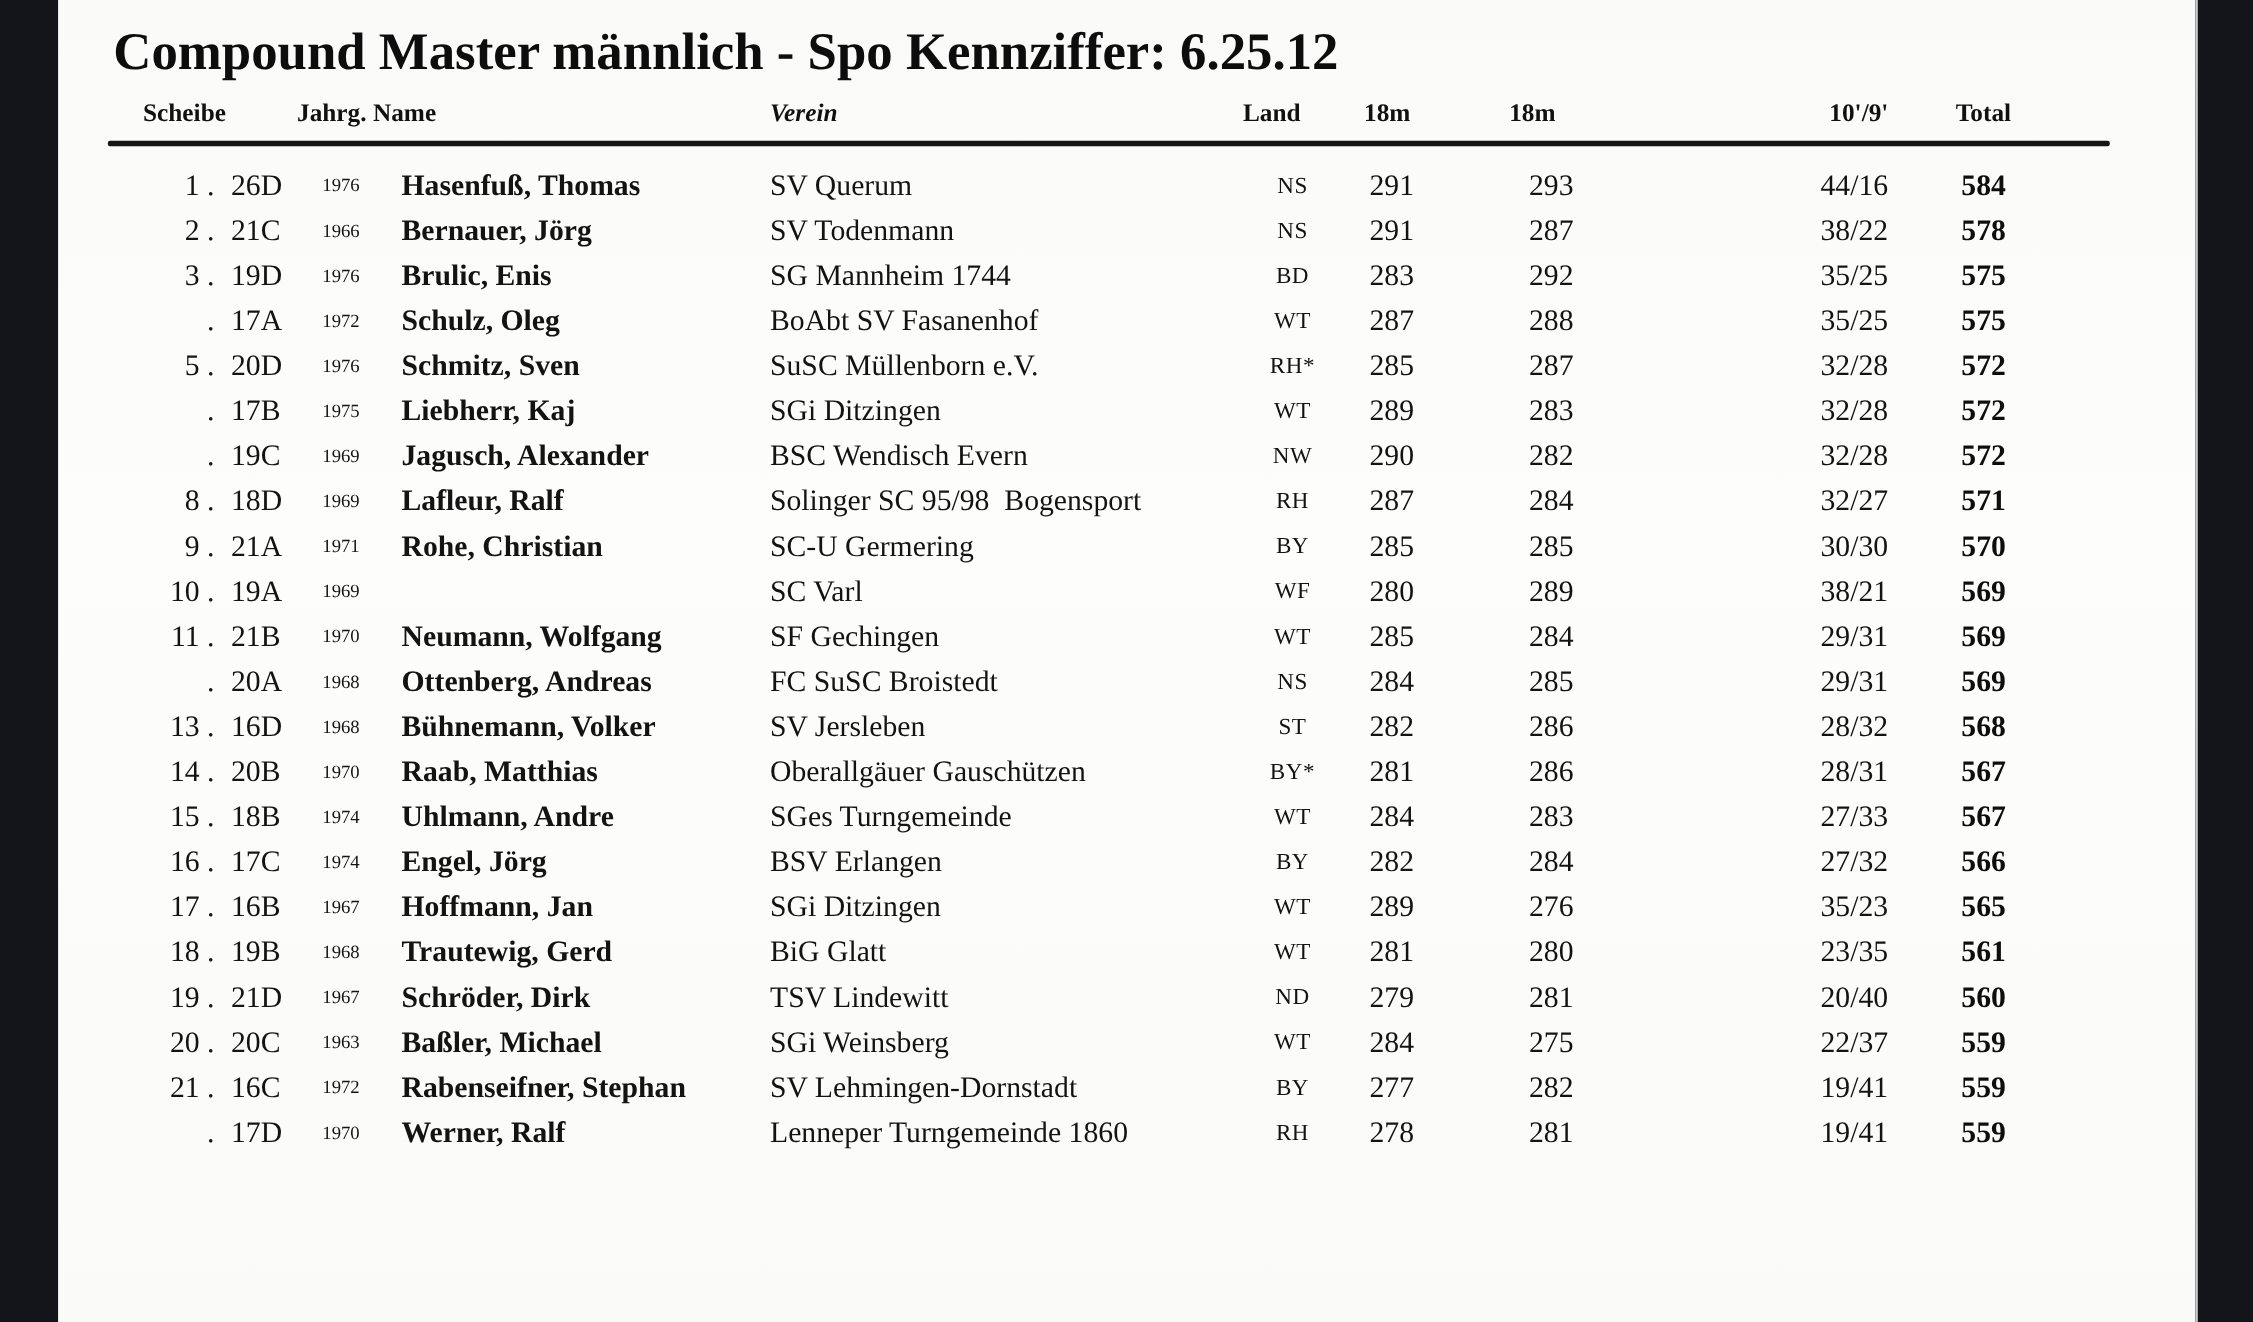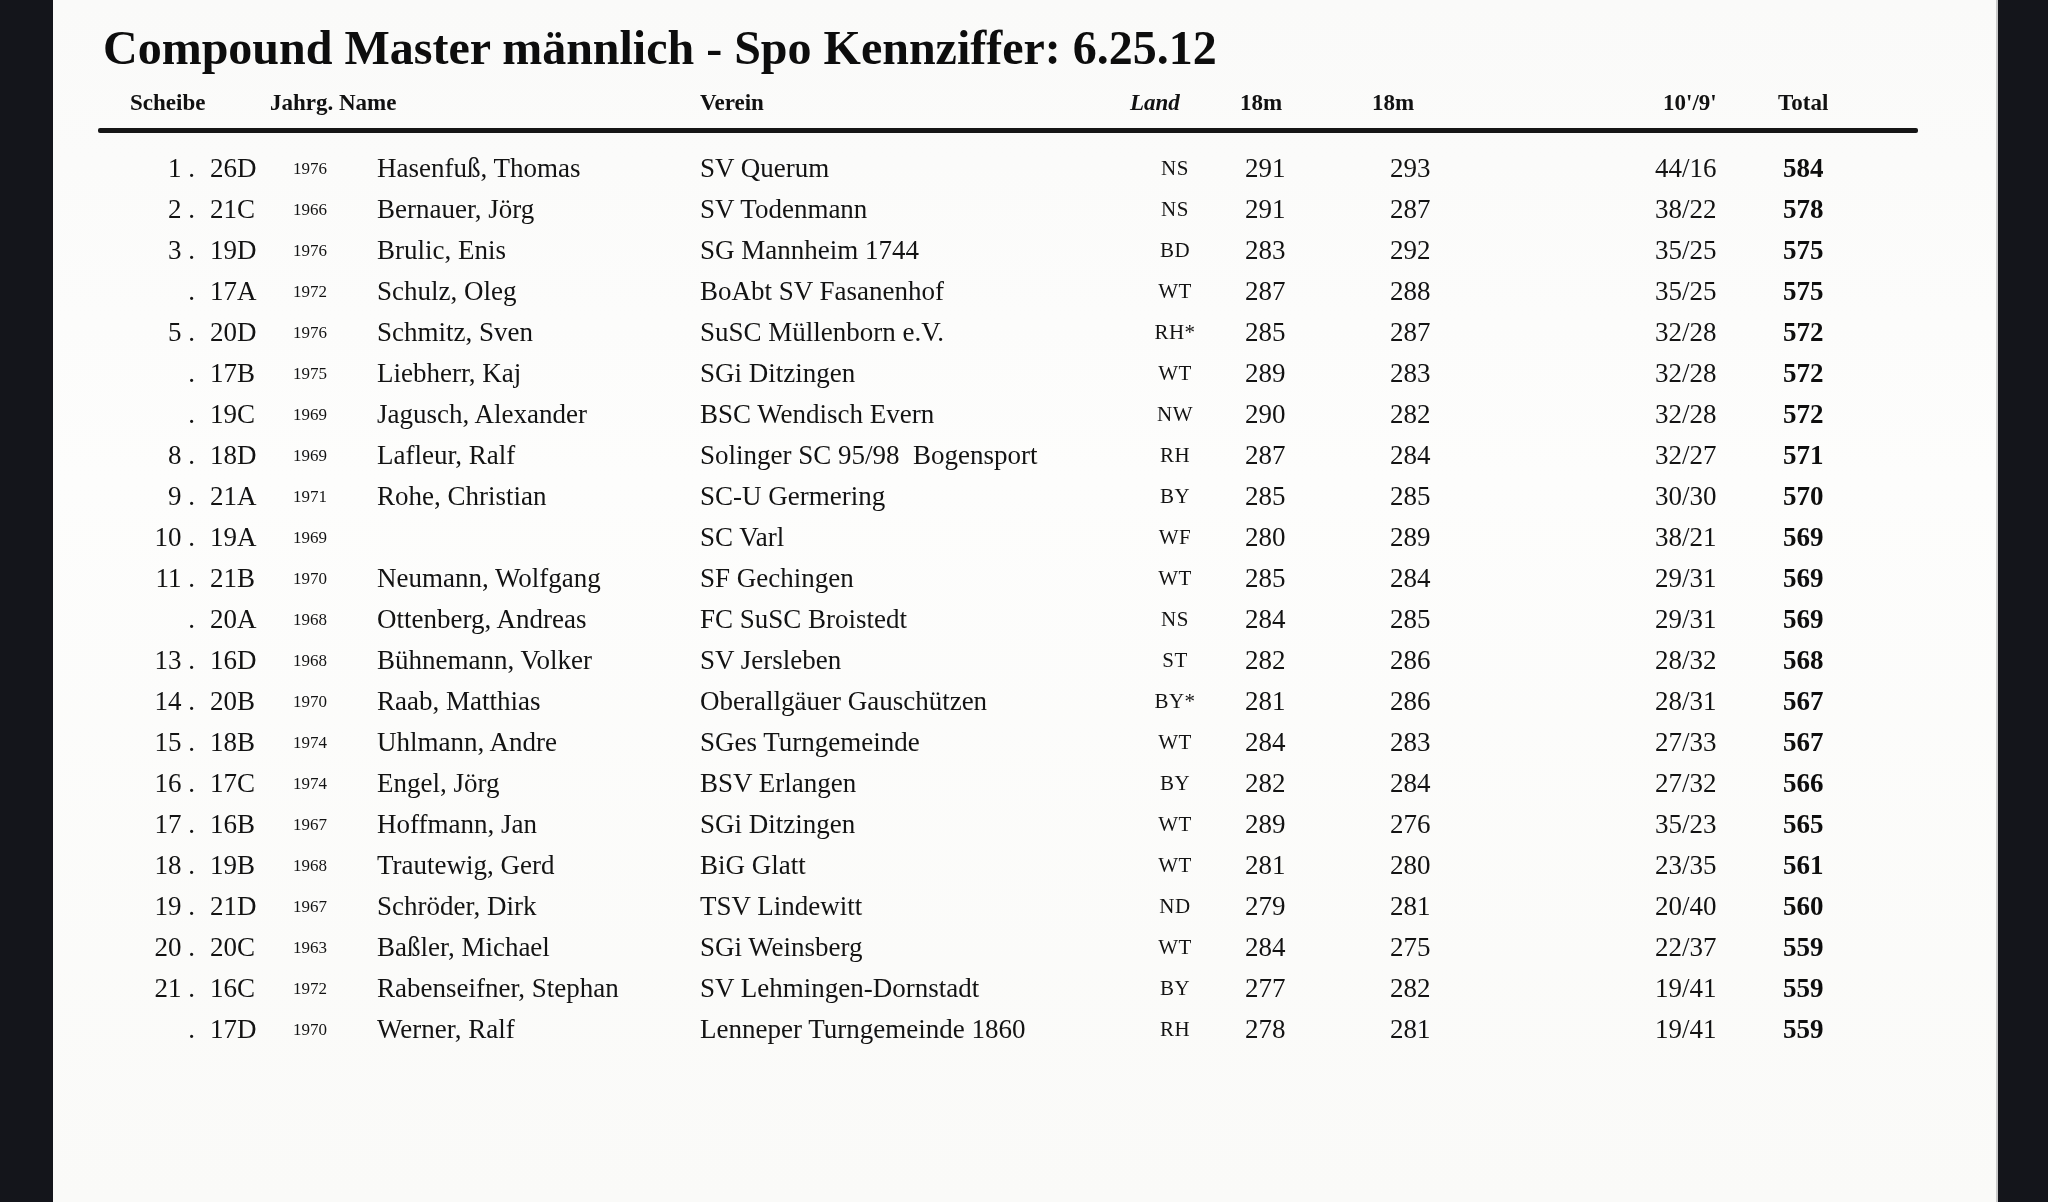--- a/index.html
+++ b/index.html
@@ -10,34 +10,34 @@
   .bar.right{left:1996px;width:52px;border-left:2px solid #c9c9c9;}
   .page{position:absolute;left:53px;top:0;width:1943px;height:1202px;
         background:#fbfbfa;
         background-image:linear-gradient(180deg,#fafaf9 0%,#fdfdfc 40%,#fafaf8 100%);}
   .title{position:absolute;left:50px;top:20px;margin:0;
          font-size:48px;font-weight:700;color:#0d0d0d;letter-spacing:0px;white-space:pre;}
   .hdr{position:absolute;top:88px;height:30px;line-height:30px;
        font-size:23px;font-weight:700;color:#111;white-space:pre;}
   .h-scheibe{left:77px;}
   .h-jahrgname{left:217px;}
-  .h-verein{left:647px;}
-  .h-land{left:1077px;font-style:italic;}
+  .h-verein{left:647px;font-style:italic;}
+  .h-land{left:1077px;}
   .h-m1{left:1187px;}
   .h-m2{left:1319px;}
   .h-tens{left:1610px;}
   .h-total{left:1725px;}
   .rule{position:absolute;left:45px;top:128px;width:1820px;height:5px;background:#161616;border-radius:2px;}
   .rows{position:absolute;left:0;top:148px;width:1943px;}
   .row{position:relative;height:41px;}
   .c{position:absolute;top:0;height:41px;line-height:41px;font-size:27px;white-space:pre;color:#131313;}
   .c.rank {left:47px;  width:95px; text-align:right;}
   .c.scheibe{left:157px;width:90px;}
   .c.jahrg{left:240px;width:70px;font-size:17px;}
-  .c.name {left:324px;width:340px;}
+  .c.name {left:312px;width:340px;font-weight:bold;}
   .c.verein{left:647px;width:440px;}
   .c.land {left:1072px;width:100px;text-align:center;font-size:21px;letter-spacing:0.5px;font-family:Liberation Serif, serif;}
   .c.m1   {left:1192px;width:120px;}
   .c.m2   {left:1337px;width:120px;}
   .c.tens {left:1602px;width:130px;}
   .c.total{left:1730px;width:120px;font-weight:700;color:#0e0e0e;}
 </style>
 </head>
 <body>
 

